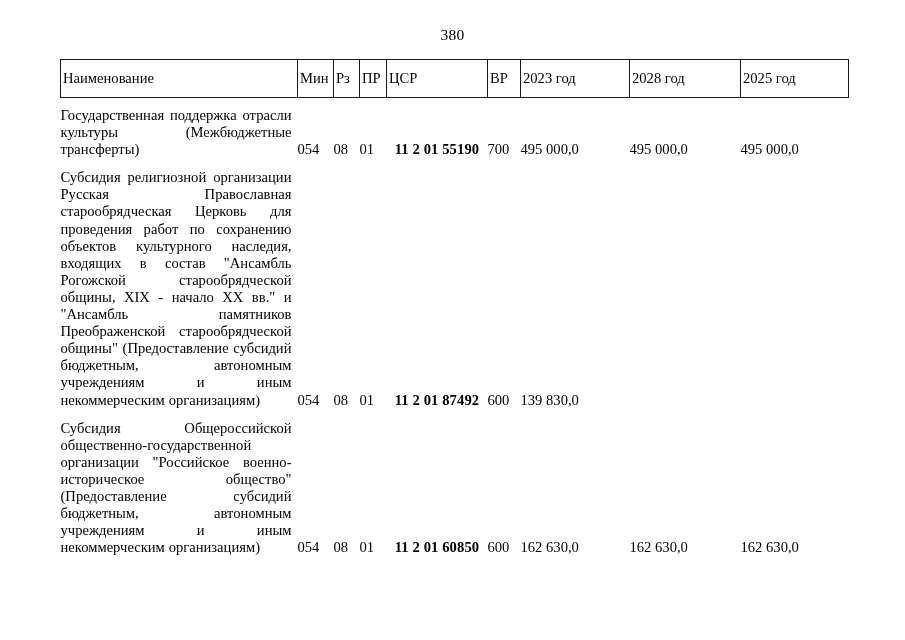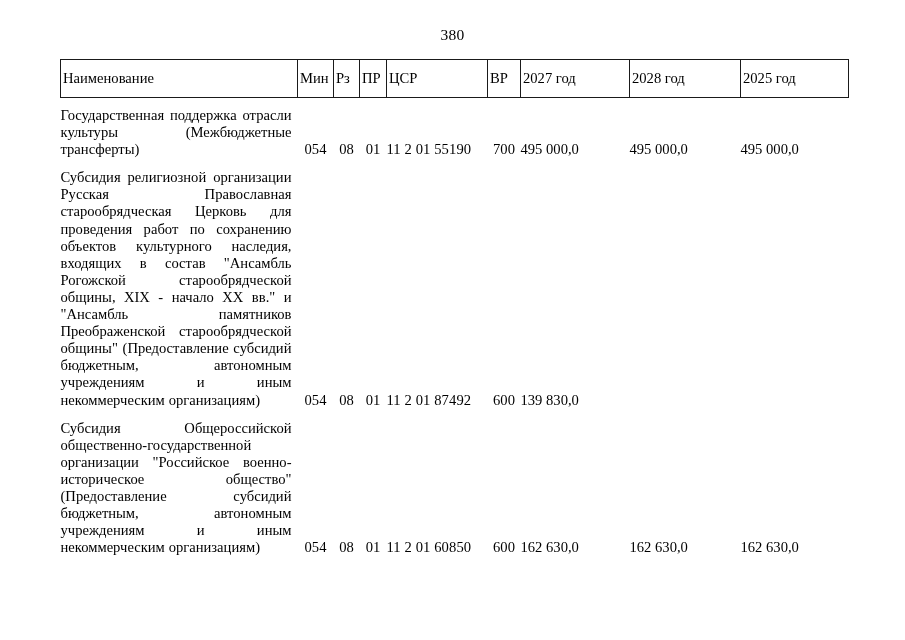--- a/index.html
+++ b/index.html
@@ -91,28 +91,29 @@
   .cell-name {
     text-align: justify;
     text-align-last: left;
     text-justify: inter-word;
     hyphens: none;
     padding-right: 6px !important;
     word-spacing: 0.2px;
   }
 
   .cell-code {
-    text-align: center;
+    text-align: left;
     white-space: nowrap;
   }
 
   .cell-csr {
-    text-align: left;
+    text-align: center;
     white-space: nowrap;
     letter-spacing: 0.1px;
+    font-weight: bold;
   }
 
   .cell-amount {
     text-align: left;
     white-space: nowrap;
     padding-right: 3px !important;
   }
 </style>
 </head>
 <body>
@@ -134,21 +135,21 @@
       <col class="c-y3">
     </colgroup>
     <thead>
       <tr>
         <th>Наименование</th>
         <th>Мин</th>
         <th>Рз</th>
         <th>ПР</th>
         <th>ЦСР</th>
         <th>ВР</th>
-        <th>2027 год</th>
+        <th>2023 год</th>
         <th>2028 год</th>
         <th>2025 год</th>
       </tr>
     </thead>
     <tbody>
 
       <tr class="data-row first-row">
         <td class="cell-name">Государственная поддержка отрасли культуры (Межбюджетные трансферты)</td>
         <td class="cell-code">054</td>
         <td class="cell-code">08</td>

